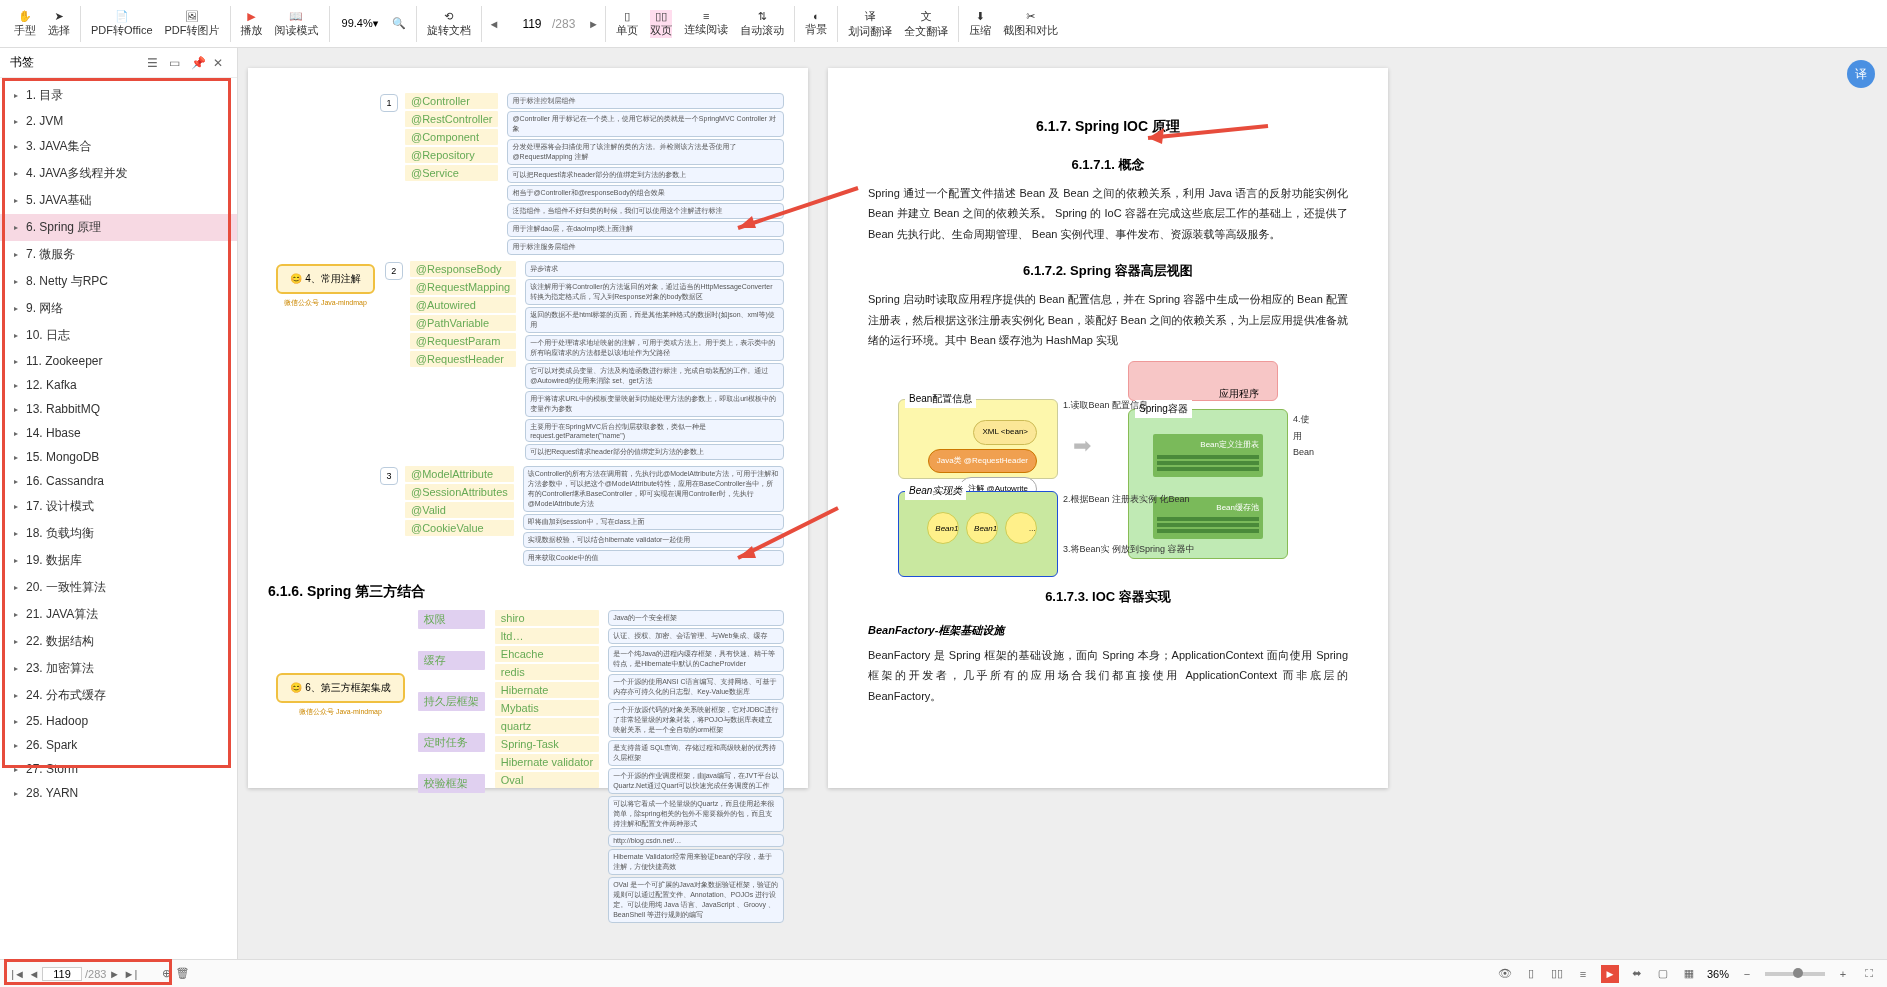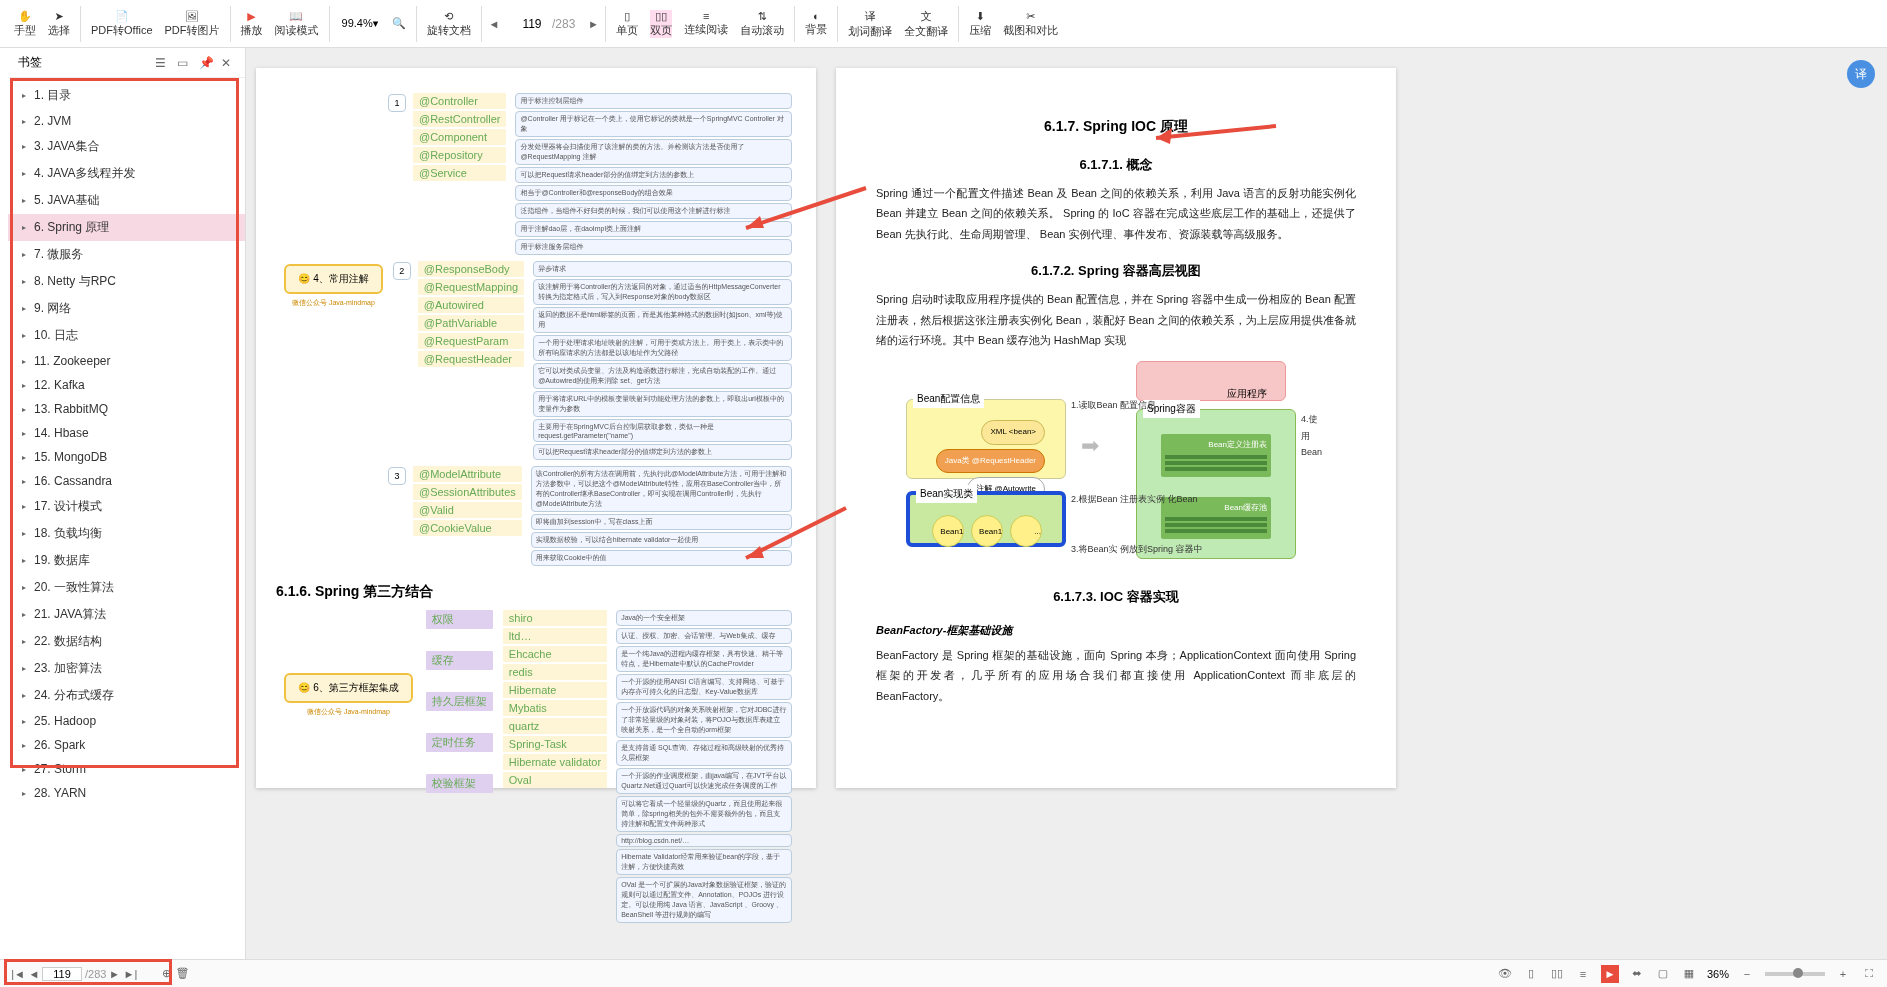--- a/index.html
+++ b/index.html
@@ -7,21 +7,21 @@
 
 .toolbar { height: 48px; background: #fff; border-bottom: 1px solid #ddd; display: flex; align-items: center; padding: 0 8px; font-size: 11px; }
 .tool-group { display: flex; flex-direction: column; align-items: center; margin: 0 6px; color: #333; }
 .tool-sep { width: 1px; height: 36px; background: #ddd; margin: 0 4px; }
 .page-ind { margin: 0 10px; display: flex; align-items: center; }
 .page-ind input { width: 40px; text-align: center; border: none; font-size: 12px; }
 .page-ind span { color: #999; font-size: 12px; }
 .nav-arrow { width: 16px; height: 16px; display: flex; align-items: center; justify-content: center; cursor: pointer; color: #666; }
 .zoom-box { display: flex; align-items: flex-start; margin: 0 8px; }
 
-.main { display: flex; height: calc(100vh - 48px - 28px); margin-left: 8px; }
+.main { display: flex; height: calc(100vh - 48px - 28px); }
 
 .sidebar { width: 238px; border-right: 1px solid #ddd; display: flex; flex-direction: column; position: relative; }
 .side-hdr { height: 30px; display: flex; align-items: center; padding: 0 10px; font-size: 12px; border-bottom: 1px solid #eee; }
 .side-hdr-icons { margin-left: auto; display: flex; gap: 8px; }
 .side-hdr-icons span { width: 14px; height: 14px; display: inline-block; color: #666; cursor: pointer; }
 .bookmark-list { flex: 1; overflow-y: auto; padding: 4px 0; }
 .bookmark-item { padding: 5px 14px; font-size: 12px; color: #333; cursor: pointer; white-space: nowrap; display: flex; align-items: center; }
 .bookmark-item.active { background: #f7d9e3; }
 .bookmark-item .tri { width: 8px; font-size: 8px; color: #666; margin-right: 4px; }
 .redbox { position: absolute; border: 3px solid #e74c3c; pointer-events: none; }
@@ -46,21 +46,21 @@
 
 .ioc-diagram { width: 420px; height: 210px; margin: 10px auto; position: relative; font-size: 10px; }
 .ioc-box { position: absolute; border-radius: 6px; padding: 18px; text-align: right; }
 .ioc-app { left: 230px; top: 0; width: 150px; height: 40px; background: #f7c6c6; border: 1px solid #e99; line-height: 28px; }
 .ioc-cfg { left: 0; top: 38px; width: 160px; height: 80px; background: #fdf7ac; border: 1px solid #cc9; }
 .ioc-cfg-lbl { position: absolute; left: 6px; top: -10px; background: #fff; padding: 0 4px; font-size: 10px; }
 .ioc-sub { display: inline-block; border-radius: 14px; padding: 4px 8px; margin: 2px; font-size: 8px; }
 .ioc-xml { background: #FBE797; border: 1px solid #cb5; }
 .ioc-java { background: #f0a050; border: 1px solid #c70; color: #fff; }
 .ioc-ann { background: #fff; border: 1px solid #aaa; }
-.ioc-impl { left: 0; top: 130px; width: 160px; height: 56px; background: #c9e8a0; border: 4px solid #1d4ed8; }
+.ioc-impl { left: 0; top: 130px; width: 160px; height: 86px; background: #c9e8a0; border: 1px solid #1d4ed8; font-style: italic; }
 .ioc-bean { display: inline-block; width: 32px; height: 32px; border-radius: 50%; background: #fff08a; border: 1px solid #cc5; margin: 2px; line-height: 32px; font-size: 8px; }
 .ioc-spring { left: 230px; top: 48px; width: 160px; height: 150px; background: rgba(150,220,130,0.6); border: 1px solid #8b5; }
 .ioc-reg { background: #7aba5a; margin: 6px; padding: 4px; color: #fff; font-size: 8px; border-radius: 2px; }
 .ioc-reg-bar { height: 4px; background: #4a8a3a; margin: 2px 0; }
 .ioc-arrow { position: absolute; font-size: 22px; color: #bbb; }
 .ioc-lbl { position: absolute; font-size: 9px; color: #333; }
 
 .statusbar { height: 28px; background: #fafafa; border-top: 1px solid #ddd; display: flex; align-items: center; padding: 0 10px; font-size: 11px; }
 .statusbar .sb-page input { width: 40px; text-align: center; border: 1px solid #ccc; font-size: 11px; }
 .statusbar .right { margin-left: auto; display: flex; align-items: center; gap: 10px; }

